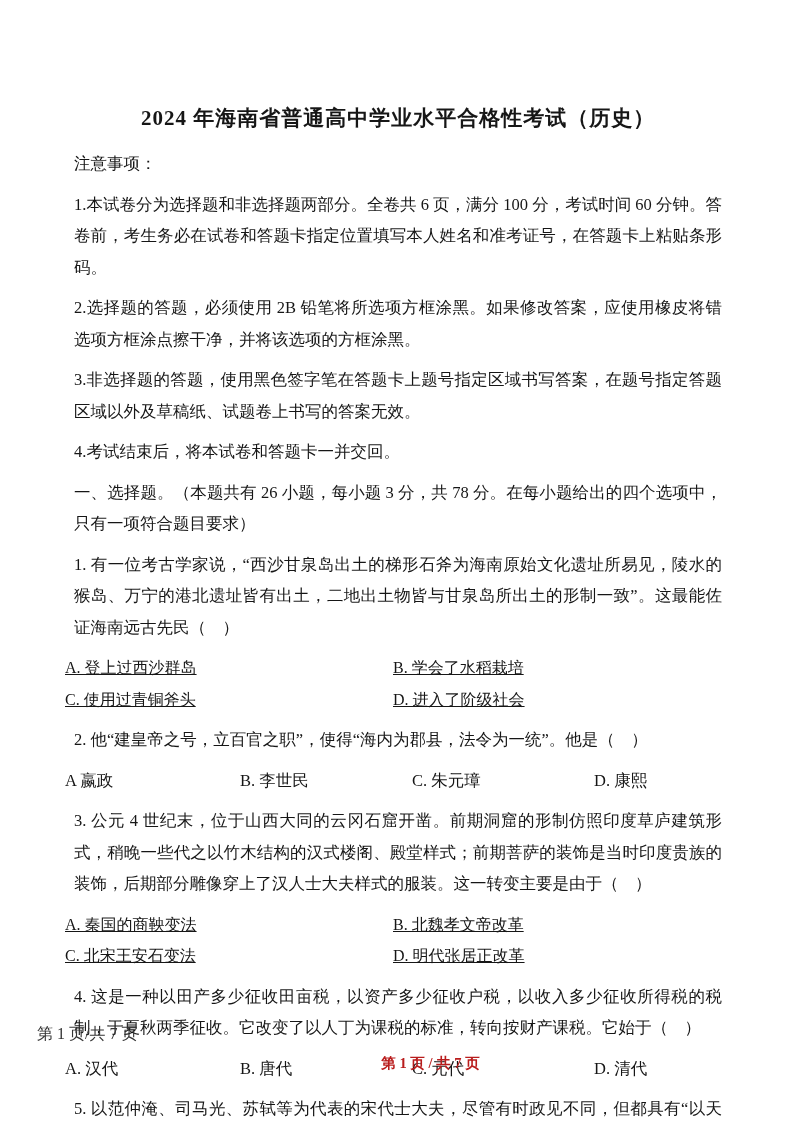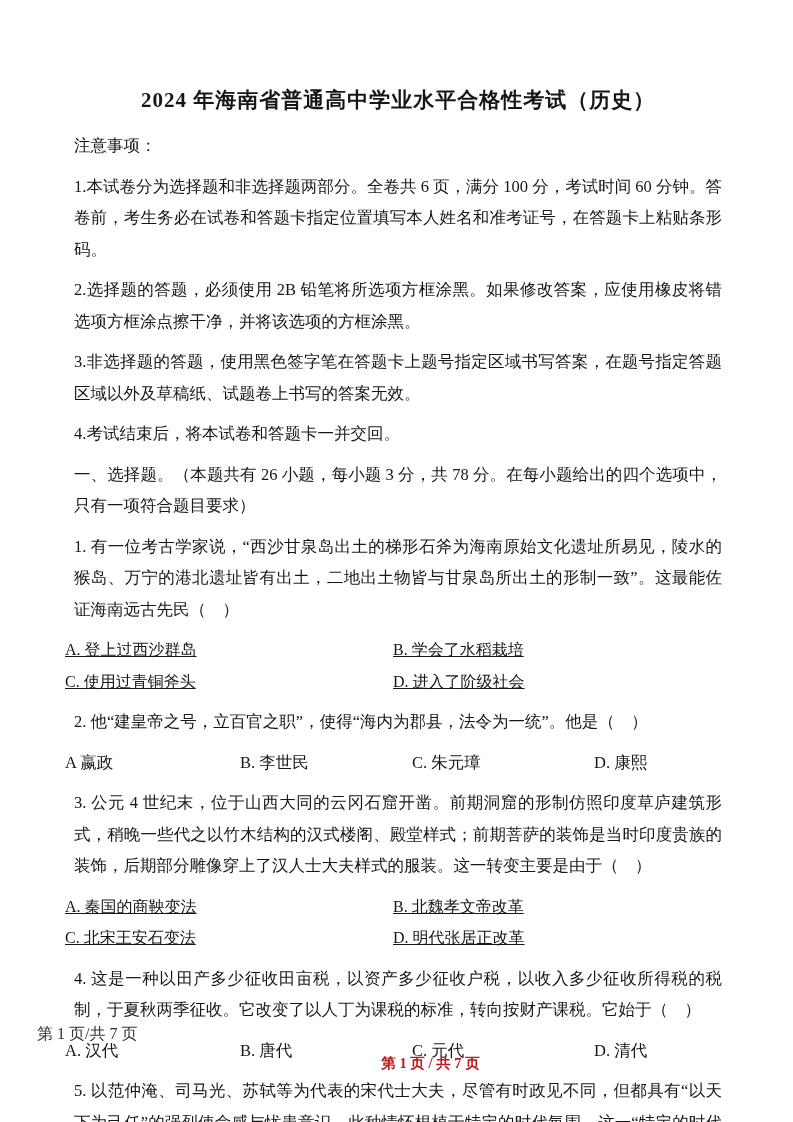--- a/index.html
+++ b/index.html
@@ -7,21 +7,21 @@
     position: relative;
     width: 793px;
     height: 1122px;
     background: #ffffff;
     overflow: hidden;
     font-family: "Liberation Serif", "DejaVu Serif", serif;
     color: #161616;
   }
   .content { padding: 86px 62px 0 65px; }
   .doc-title {
-    margin: 0 0 16px 0;
+    margin: 18px 0 16px 0;
     font-size: 21px;
     font-weight: 700;
     text-align: center;
     letter-spacing: 1px;
     white-space: nowrap;
   }
   .line {
     margin: 9px;
     font-size: 16.5px;
     line-height: 31.5px;

